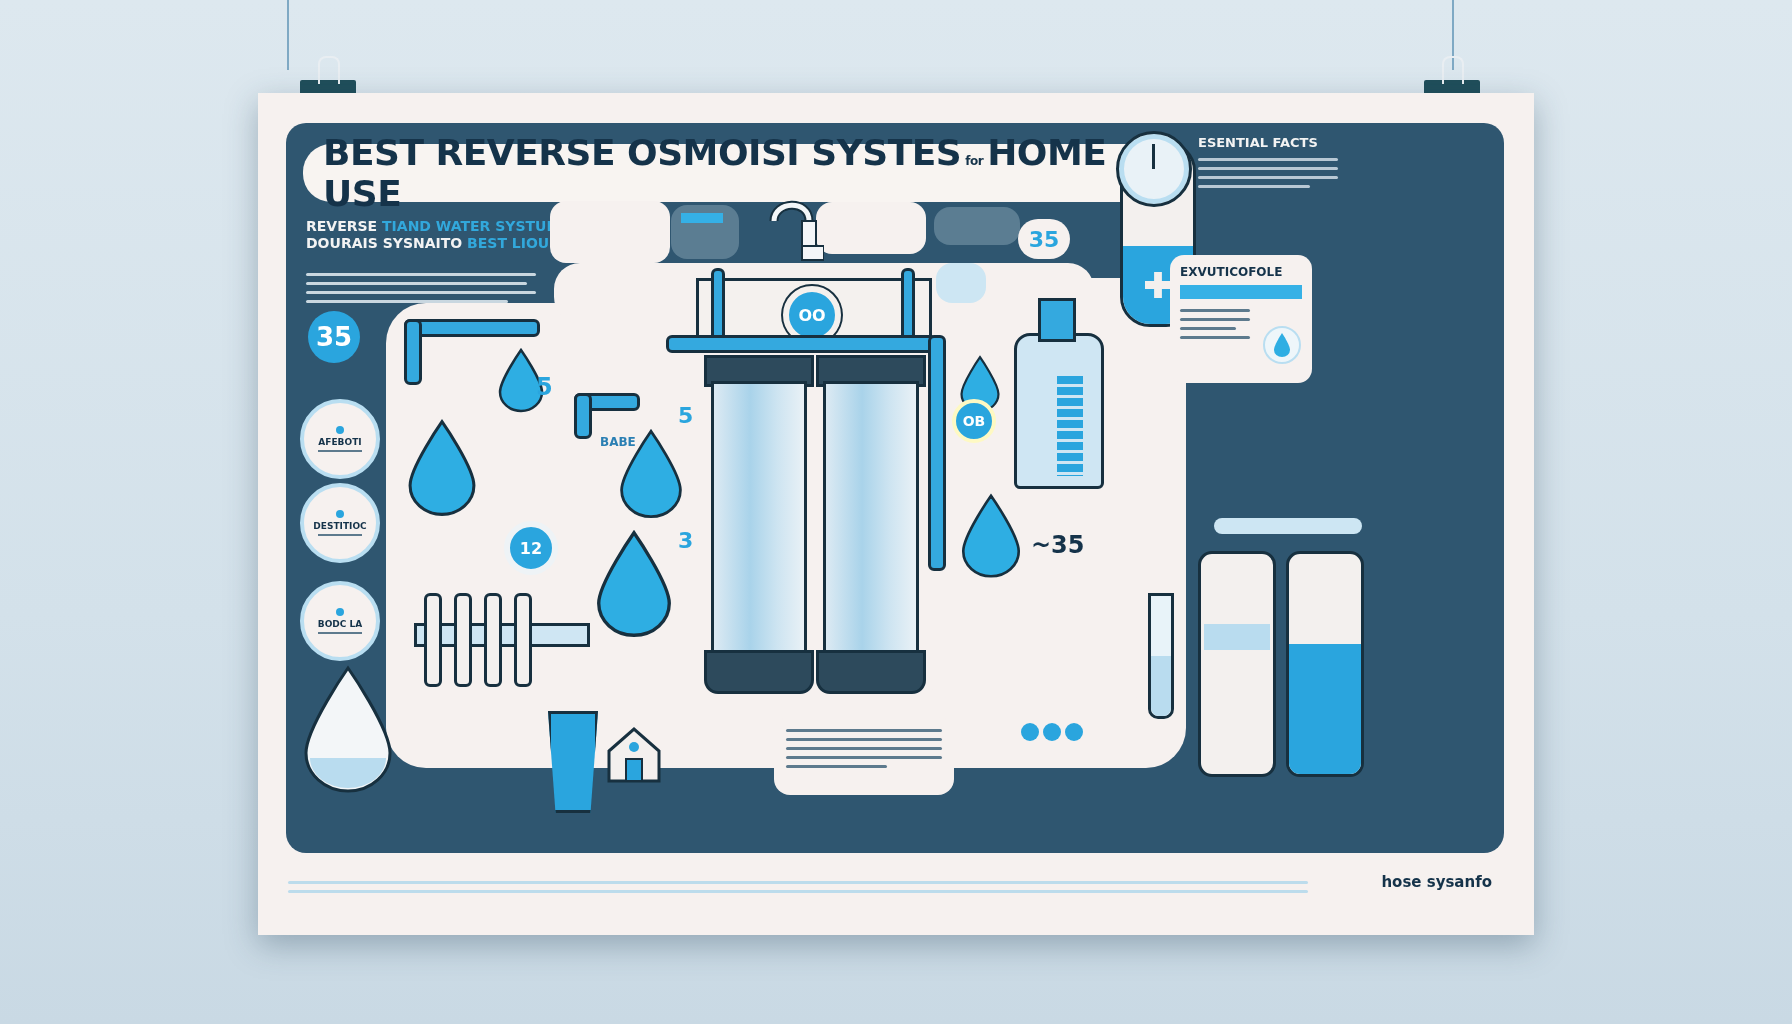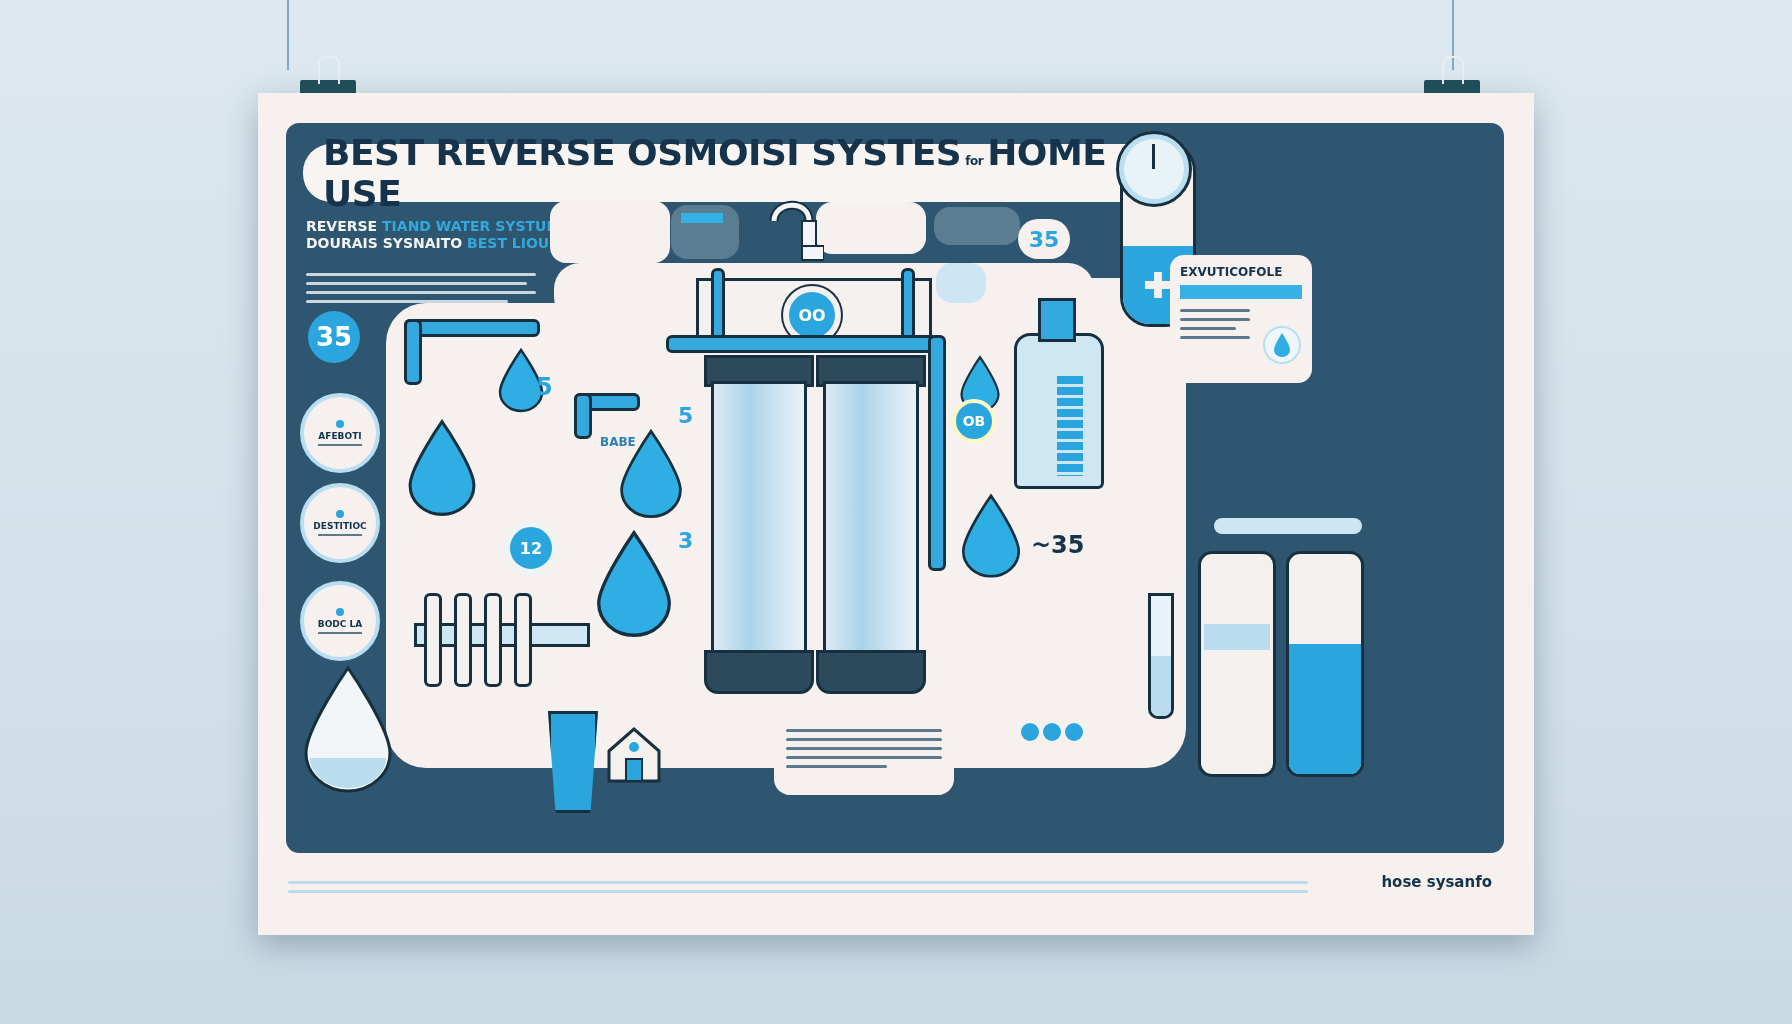--- a/index.html
+++ b/index.html
@@ -2,21 +2,21 @@
 <html><head>
 <meta charset="utf-8">
 <style>
   html,body{margin:0;padding:0;}
   body{width:1792px;height:1024px;overflow:hidden;background:linear-gradient(180deg,#dde8ef 0%,#d3e1ea 60%,#c9d9e4 100%);font-family:"Liberation Sans",sans-serif;position:relative;}
   .abs{position:absolute;}
   .string{position:absolute;width:2px;background:#7fa9c4;}
   .clip{position:absolute;width:56px;height:38px;background:#1f4e5a;border-radius:2px;}
   .clip:before{content:"";position:absolute;left:18px;top:-24px;width:18px;height:26px;border:2px solid #e9eef2;border-bottom:none;border-radius:8px 8px 0 0;}
   .poster{position:absolute;left:258px;top:93px;width:1276px;height:842px;background:#f6f1ef;box-shadow:0 10px 30px rgba(40,70,90,.35);}
-  .board{position:absolute;left:28px;top:30px;width:1218px;height:730px;background:#2f5670;border-radius:13px;overflow:hidden;}
+  .board{position:absolute;left:28px;top:30px;width:1218px;height:730px;background:#2f5670;border-radius:20px;overflow:hidden;}
   .title-pill{position:absolute;left:17px;top:21px;width:862px;height:58px;background:#f8f4f1;border-radius:28px;display:flex;align-items:center;padding-left:20px;box-sizing:border-box;}
   .title-text{font-family:"DejaVu Sans",sans-serif;font-weight:bold;font-size:36px;color:#15334a;letter-spacing:-0.5px;}
   .title-small{font-size:12px;margin:0 4px;}
   .subhead{position:absolute;left:20px;top:95px;font-family:"DejaVu Sans",sans-serif;font-weight:bold;font-size:14px;color:#f3f3f3;line-height:17px;}
   .subhead .hl{color:#32a8dc;}
   .fake-lines{position:absolute;}
   .fake-lines div{height:3px;margin-bottom:6px;border-radius:2px;}
   .light-panel{position:absolute;background:#f6f1ef;}
   .bubble{position:absolute;background:#f6f1ef;border-radius:16px;}
   .bubble.dark{background:#5b7d92;}
@@ -64,21 +64,21 @@
       <div style="background:#c9d7e0;width:96%"></div>
       <div style="background:#c9d7e0;width:100%"></div>
       <div style="background:#c9d7e0;width:88%"></div>
     </div>
 
     <div class="light-panel" style="left:100px;top:180px;width:800px;height:465px;border-radius:40px;"></div>
     <div class="light-panel" style="left:268px;top:140px;width:540px;height:60px;border-radius:26px;"></div>
     <div class="light-panel" style="left:640px;top:155px;width:230px;height:420px;border-radius:26px;"></div>
 
     <div class="badge-num" style="left:22px;top:188px;width:52px;height:52px;font-size:26px;">35</div>
-    <div class="circle-card" style="left:14px;top:270px;">
+    <div class="circle-card" style="left:14px;top:276px;">
       <div class="dot"></div>
       <div class="lbl">AFEBOTI</div>
       <div class="sub"></div>
     </div>
     <div class="circle-card" style="left:14px;top:360px;">
       <div class="dot"></div>
       <div class="lbl">DESTITIOC</div>
       <div class="sub"></div>
     </div>
     <div class="circle-card" style="left:14px;top:458px;">
@@ -163,20 +163,29 @@
     <div class="abs" style="left:752px;top:175px;width:32px;height:38px;background:#34a9df;border:3px solid #17303f;"></div>
 
     <div class="abs" style="left:834px;top:18px;width:70px;height:180px;background:#f3f0ee;border:3px solid #17303f;border-radius:30px;overflow:hidden;">
       <div style="position:absolute;left:0;bottom:0;width:100%;height:78px;background:#2aa5de;"></div>
       <div style="position:absolute;left:22px;bottom:26px;width:26px;height:26px;background:#f3f0ee;clip-path:polygon(35% 0,65% 0,65% 35%,100% 35%,100% 65%,65% 65%,65% 100%,35% 100%,35% 65%,0 65%,0 35%,35% 35%);"></div>
     </div>
     <div class="abs" style="left:830px;top:8px;width:70px;height:70px;border-radius:50%;background:#e9f2f7;border:3px solid #17303f;box-shadow:inset 0 0 0 5px #b9def1;">
       <div style="position:absolute;left:33px;top:10px;width:3px;height:25px;background:#17303f;"></div>
     </div>
 
+    <div class="abs" style="left:912px;top:12px;width:150px;height:90px;">
+      <div class="card-title" style="color:#f3f3f3;font-size:13px;">ESENTIAL FACTS</div>
+      <div class="fake-lines" style="position:relative;margin-top:8px;width:140px;">
+        <div style="background:#b8c8d4"></div>
+          <div style="background:#b8c8d4"></div>
+          <div style="background:#b8c8d4"></div>
+          <div style="background:#b8c8d4;width:80%"></div>
+      </div>
+    </div>
 
     <div class="info-card" style="left:884px;top:132px;width:142px;height:128px;">
       <div class="card-title" style="font-size:12px;margin:10px 0 0 10px;">EXVUTICOFOLE</div>
       <div class="blue-bar" style="margin:6px 10px 0 10px;height:14px;"></div>
       <div class="fake-lines" style="position:relative;margin:10px 0 0 10px;width:70px;">
         <div style="background:#5d7a8d"></div>
           <div style="background:#5d7a8d"></div>
           <div style="background:#5d7a8d;width:80%"></div>
           <div style="background:#5d7a8d"></div>
       </div>

